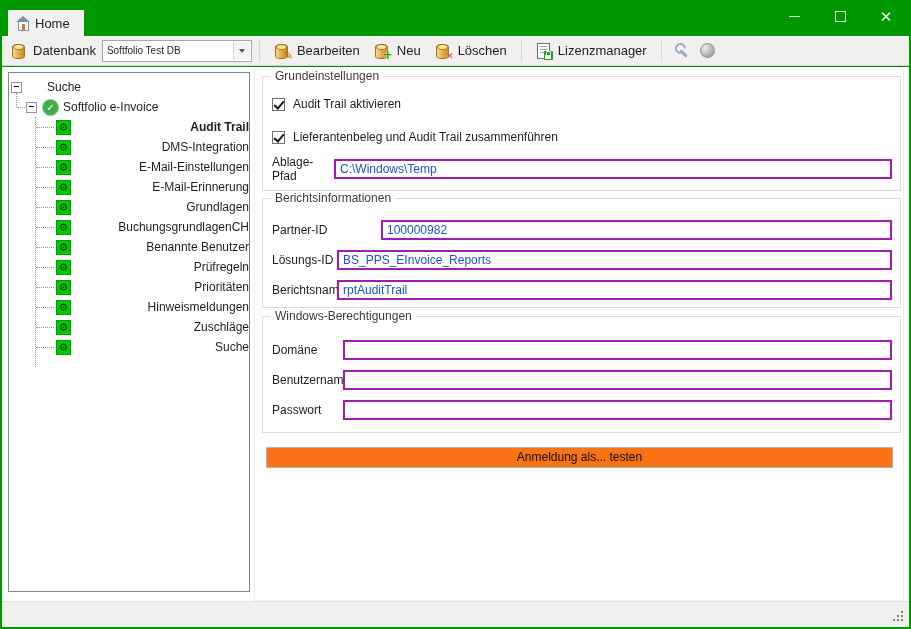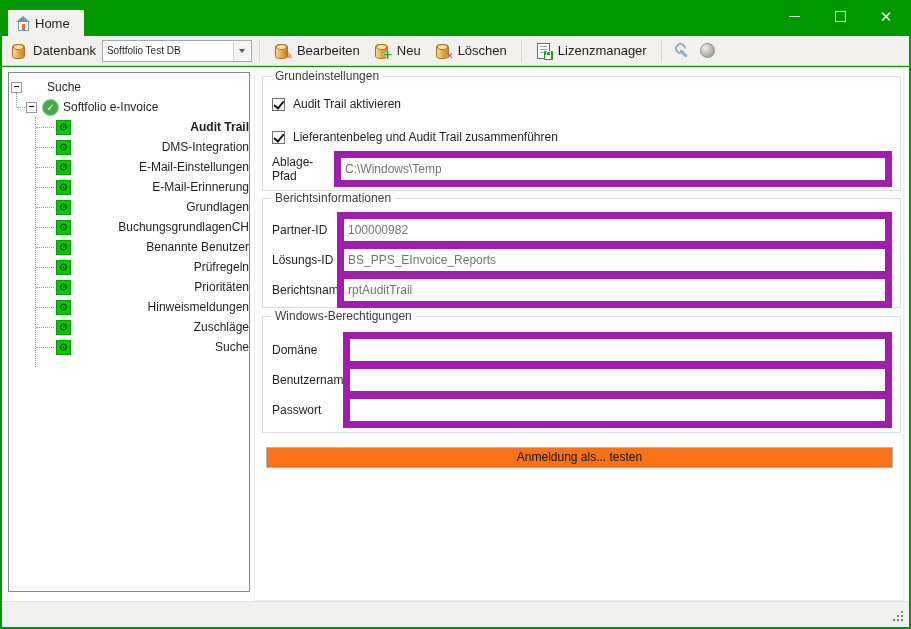--- a/index.html
+++ b/index.html
@@ -99,28 +99,28 @@
       border:1px solid #f0efee;box-sizing:border-box;}
   .groupbox{position:absolute;left:7px;width:639px;border:1px solid #dcdcdc;box-sizing:border-box;background:#fff;}
   .gb1{top:8px;height:115px;}
   .gb2{top:130px;height:110px;}
   .gb3{top:248px;height:117px;}
   .gtitle{position:absolute;top:-8px;left:8px;background:#fff;padding:0 4px;color:#3c3c3c;}
   .grow{display:flex;align-items:center;margin:0 8px 0 9px;height:20px;}
   .gb1 .grow-cb1{margin-top:20px;height:14px;}
   .gb1 .grow-cb2{margin-top:19px;height:14px;}
   .gb1 .grow-path{margin-top:15px;}
-  .gb2 .grow:nth-of-type(1){margin-top:21px;}
+  .gb2 .grow:nth-of-type(1){margin-top:21px;gap:44px;}
   .gb2 .grow + .grow{margin-top:10px;}
   .gb3 .grow:nth-of-type(1){margin-top:23px;justify-content:center;}
   .gb3 .grow + .grow{margin-top:10px;}
   .flabel{flex:none;}
   .w62{width:62px;}  .w65{width:65px;}  .w71{width:71px;}
-  .tinput{flex:1;height:36px;border:7px solid #a21caf;font:12px "Liberation Sans","DejaVu Sans",sans-serif;
-      padding:0 4px;box-sizing:border-box;color:#737373;background:#fff;outline:none;}
+  .tinput{flex:1;height:20px;border:2px solid #a21caf;font:12px "Liberation Sans","DejaVu Sans",sans-serif;
+      padding:0 4px;box-sizing:border-box;color:#1d4ed8;background:#fff;outline:none;}
   .cb{position:relative;width:13px;height:13px;border:1px solid #707070;background:#fff;flex:none;
       margin-right:8px;box-sizing:border-box;}
   .cb.checked::after{content:"";position:absolute;left:3px;top:0px;width:4px;height:8px;
       border:solid #1c1c1c;border-width:0 2px 2px 0;transform:rotate(40deg);}
   .test-btn{position:absolute;left:11px;top:379px;width:627px;height:21px;background:#f97316;
       border:1px solid #b3b3b3;box-sizing:border-box;text-align:center;line-height:19px;color:#111;}
 
   
   .statusbar{position:absolute;left:2px;right:2px;bottom:2px;height:25px;background:#f0f0ee;
       border-top:1px solid #e3e3e1;}

